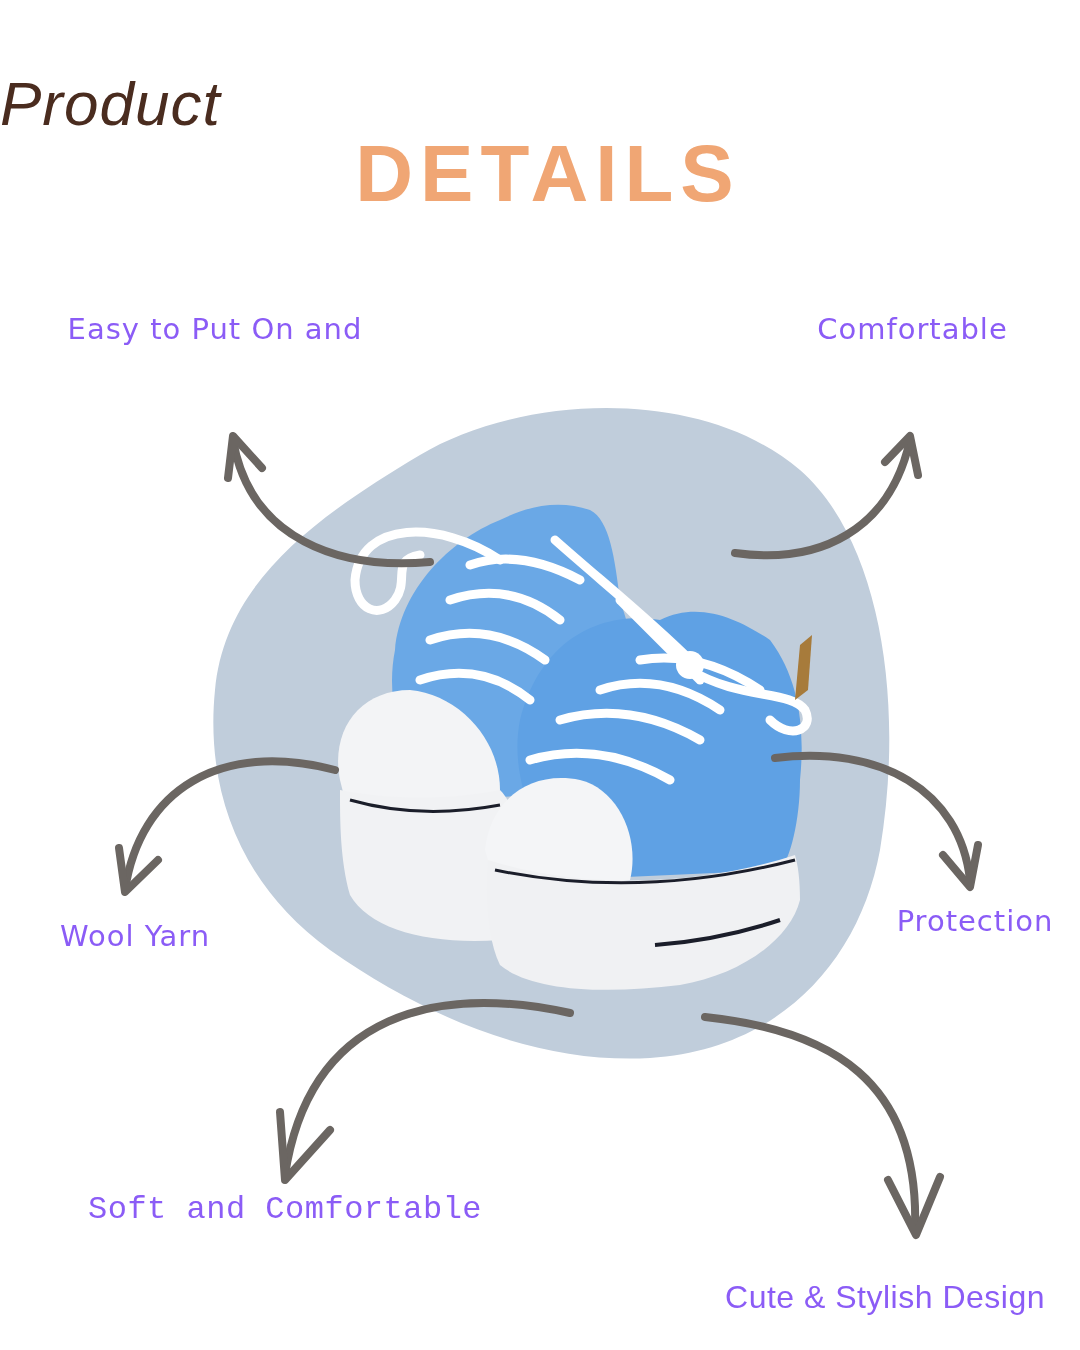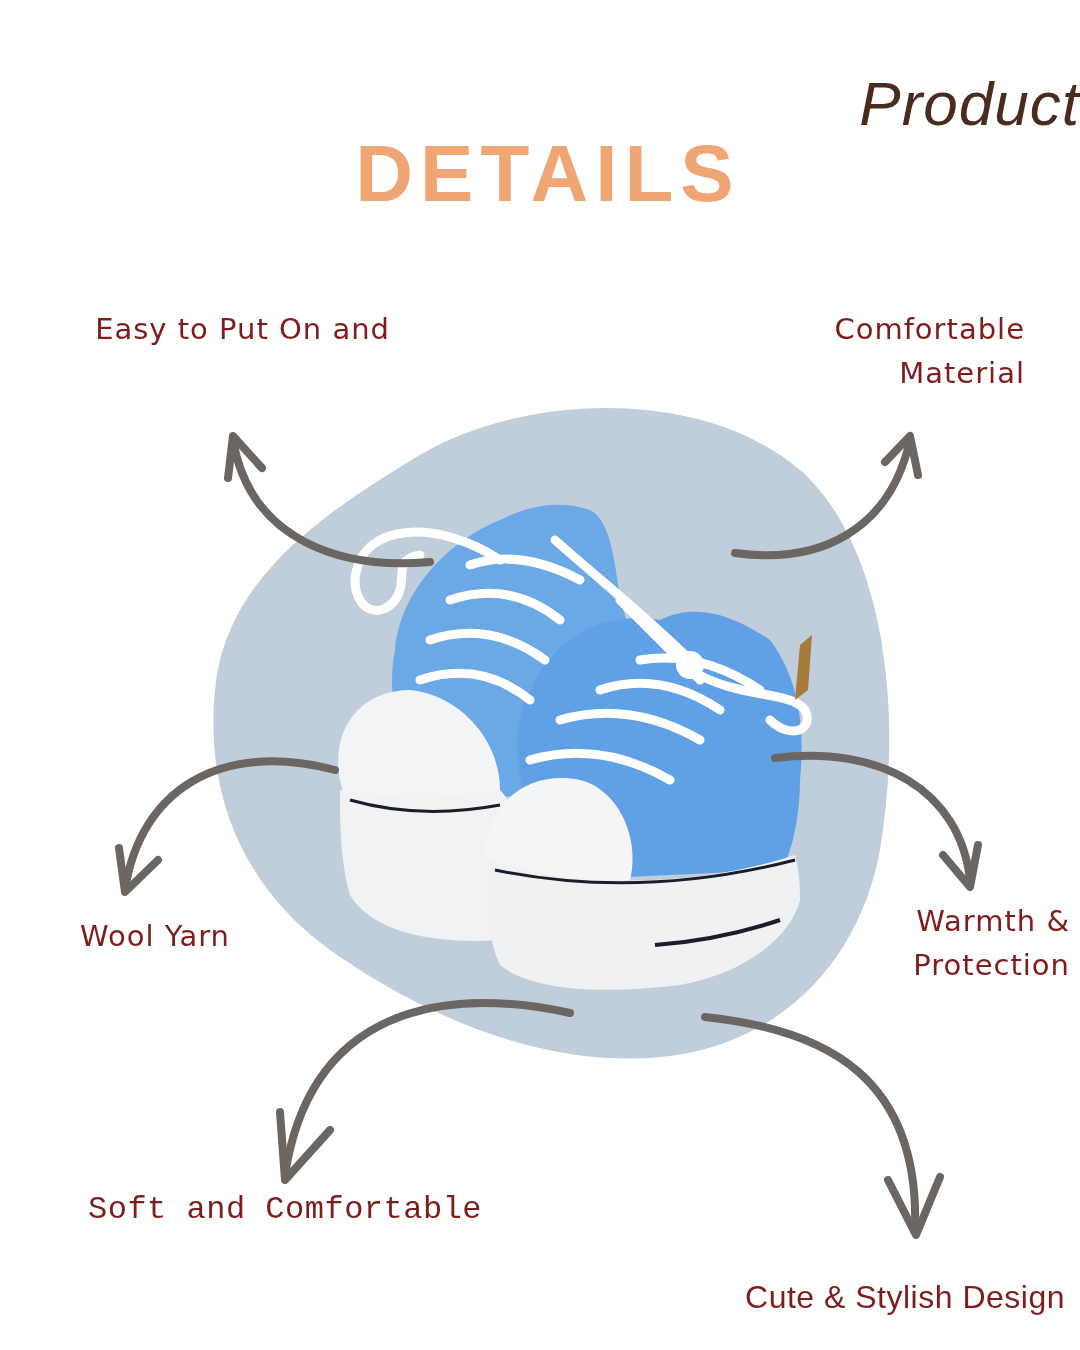--- a/index.html
+++ b/index.html
@@ -3,33 +3,33 @@
 <meta charset="utf-8">
 <style>
   html, body { margin: 0; padding: 0; }
   body {
     width: 1080px; height: 1350px; background: #ffffff;
     position: relative; overflow: hidden;
     font-family: "Liberation Sans", "DejaVu Sans", sans-serif;
   }
   .title-product {
     position: absolute; left: 0; width: 1080px; top: 68px;
-    text-align: right; font-style: italic; font-size: 62px;
+    text-align: left; font-style: italic; font-size: 62px;
     color: #4a2c1f; letter-spacing: 1px;
     font-family: "Liberation Sans", sans-serif;
   }
   .title-details {
     position: absolute; left: 0; width: 1080px; top: 128px;
     text-align: center; font-weight: bold; font-size: 80px;
     color: #f0a674; letter-spacing: 7px; padding-left: 8px;
     font-family: "Liberation Sans", sans-serif;
   }
   svg.art { position: absolute; left: 0; top: 0; }
   .label {
-    position: absolute; text-align: right; color: #7f1d1d;
+    position: absolute; text-align: center; color: #8b5cf6;
     font-family: "DejaVu Sans", sans-serif; font-size: 29px; line-height: 44px;
     letter-spacing: 1px; white-space: nowrap;
   }
   .label.condensed {
     font-family: "Liberation Sans", sans-serif; font-size: 32px; letter-spacing: 0.5px;
   }
 </style>
 </head>
 <body>
 
@@ -98,29 +98,27 @@
     </g>
   </g>
 </svg>
 
 <div class="label" style="left:40px; width:350px; top:307px;">
   <div>Easy to Put On and</div>
 </div>
 
 <div class="label" style="left:800px; width:225px; top:307px;">
   <div>Comfortable</div>
-  <div>Material</div>
 </div>
 
 <div class="label" style="left:40px; width:190px; top:914px;">
   <div>Wool Yarn</div>
 </div>
 
 <div class="label" style="left:880px; width:190px; top:899px;">
-  <div>Warmth &amp;</div>
   <div>Protection</div>
 </div>
 
 <div class="label condensed" style="left:88px; width:366px; top:1188px;font-family:Liberation Mono, monospace;">
   <div>Soft and Comfortable</div>
 </div>
 
 <div class="label condensed" style="left:705px; width:360px; top:1239px;margin-top:36px;">
   <div>Cute &amp; Stylish Design</div>
 </div>

